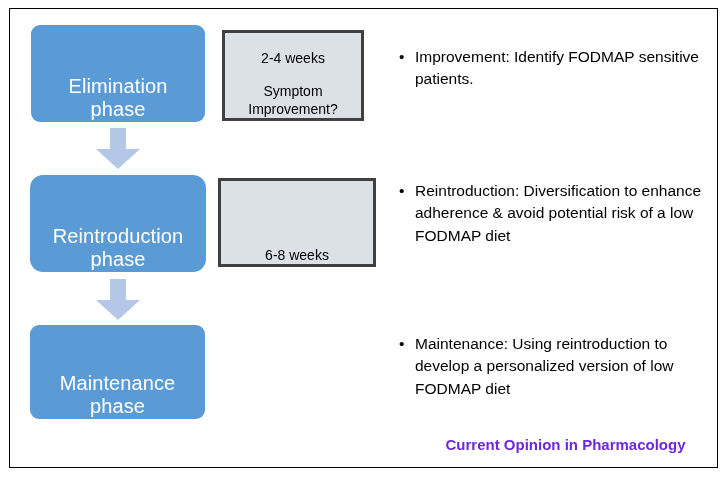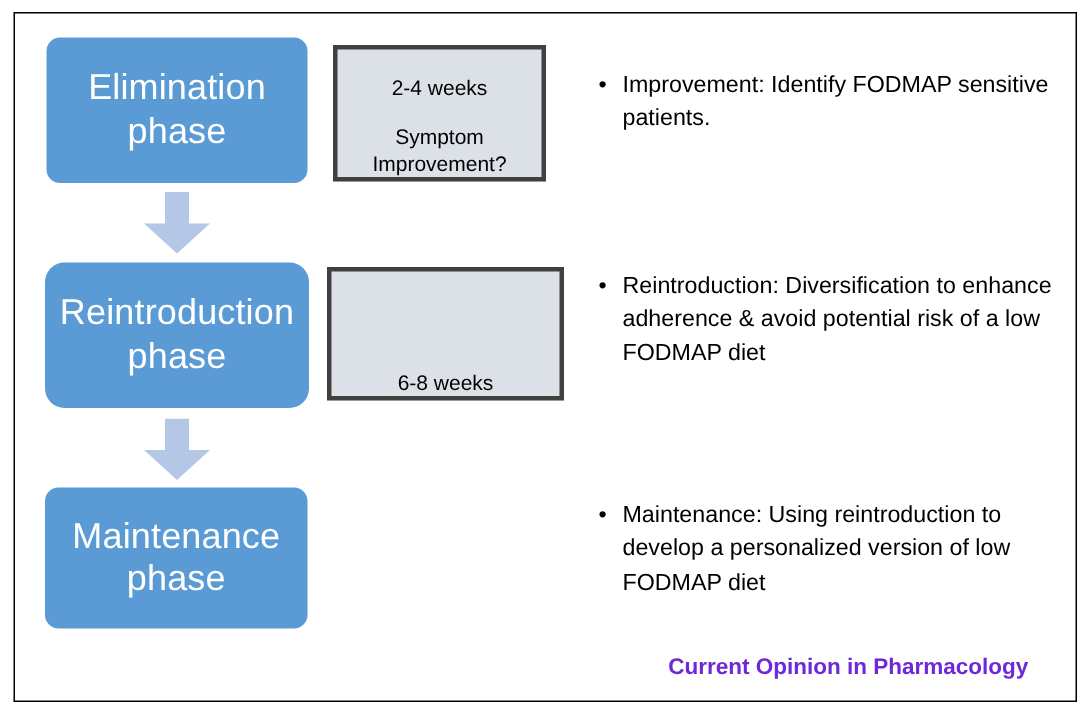--- a/index.html
+++ b/index.html
@@ -34,25 +34,25 @@
     background: #ffffff;
   }
 
   
   .phase-box {
     position: absolute;
     box-sizing: border-box;
     background: #5B9BD5;
     border-radius: 9px;
     display: flex;
-    align-items: center;
+    align-items: flex-end;
     justify-content: center;
     text-align: center;
     color: #FFFFFF;
-    font-size: 24px;
+    font-size: 20px;
     line-height: 1.18;
     letter-spacing: 0.1px;
     font-weight: 400;
   }
   .phase-box .phase-label {
     display: block;
     width: 100%;
     padding: 0 4px;
   }
 

